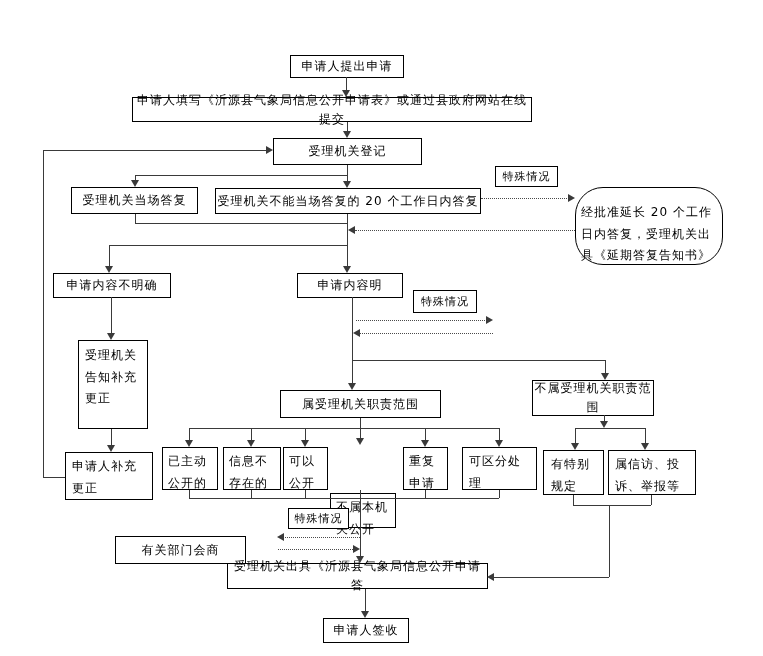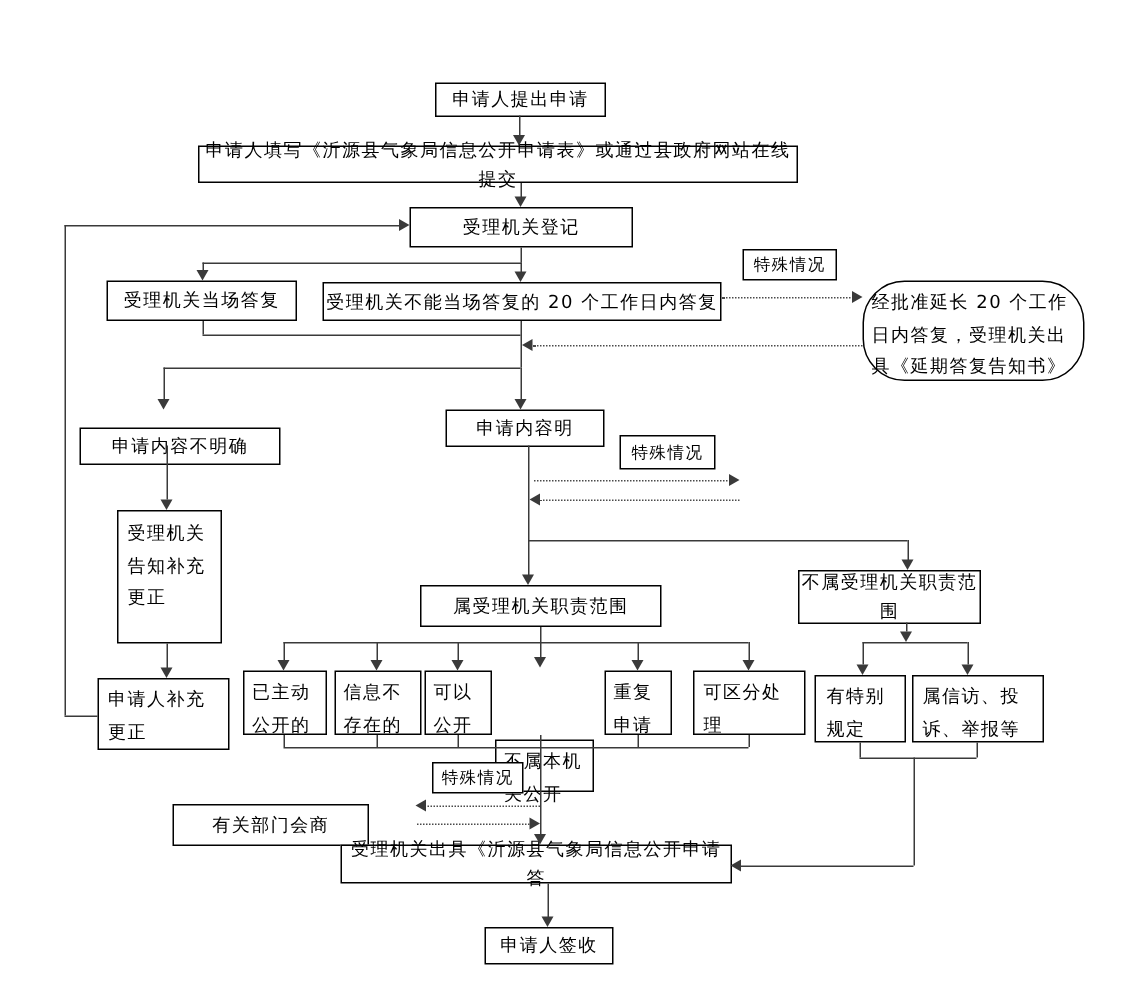--- a/index.html
+++ b/index.html
@@ -34,23 +34,23 @@
   <div class="box" style="left:132px;top:97px;width:400px;height:25px;">申请人填写《沂源县气象局信息公开申请表》或通过县政府网站在线提交</div>
 
   <div class="box" style="left:273px;top:138px;width:149px;height:27px;">受理机关登记</div>
 
   <div class="box" style="left:71px;top:187px;width:127px;height:27px;">受理机关当场答复</div>
 
   <div class="box" style="left:215px;top:188px;width:266px;height:26px;">受理机关不能当场答复的 20 个工作日内答复</div>
 
   <div class="box lbl" style="left:495px;top:166px;width:63px;height:21px;">特殊情况</div>
 
-  <div class="box tl" style="left:575px;top:187px;width:148px;height:67px;padding:3px 5px;border-radius:28px;">经批准延长 20 个工作日内答复，受理机关出具《延期答复告知书》</div>
+  <div class="box tl" style="left:575px;top:187px;width:148px;height:78px;padding:14px 5px;border-radius:28px;">经批准延长 20 个工作日内答复，受理机关出具《延期答复告知书》</div>
 
-  <div class="box" style="left:53px;top:273px;width:134px;height:25px;margin-top:12px;">申请内容不明确</div>
+  <div class="box" style="left:53px;top:273px;width:118px;height:25px;">申请内容不明确</div>
 
   <div class="box" style="left:297px;top:273px;width:106px;height:25px;">申请内容明</div>
 
   <div class="box lbl" style="left:413px;top:290px;width:64px;height:23px;">特殊情况</div>
 
 
   <div class="box tl" style="left:78px;top:340px;width:70px;height:89px;padding:4px 6px;">受理机关告知补充更正</div>
 
   <div class="box" style="left:280px;top:390px;width:161px;height:28px;">属受理机关职责范围</div>
 

